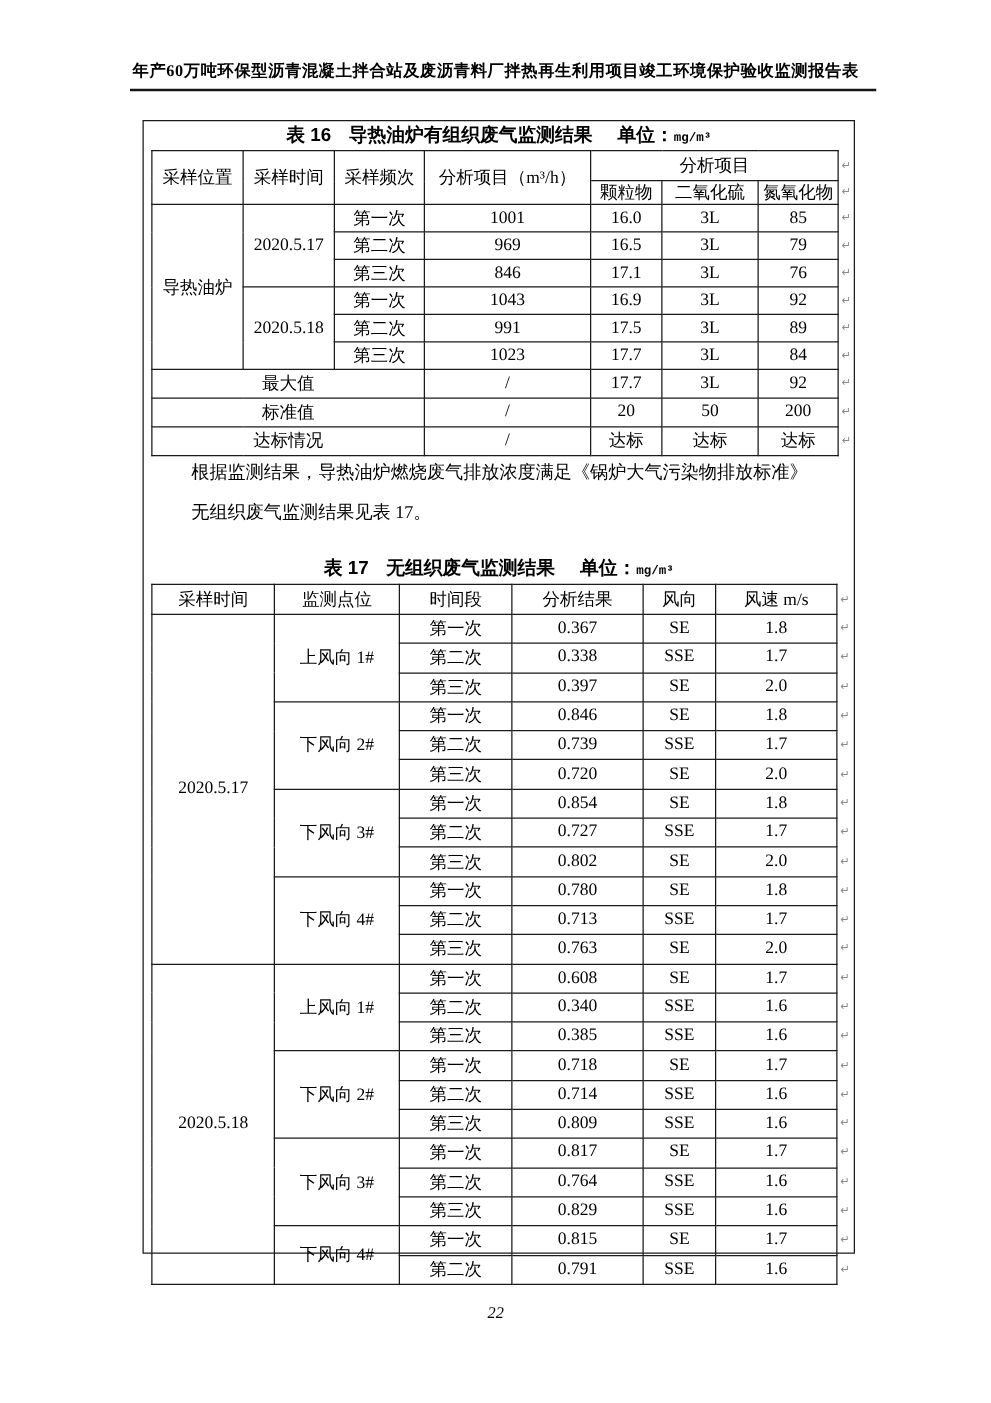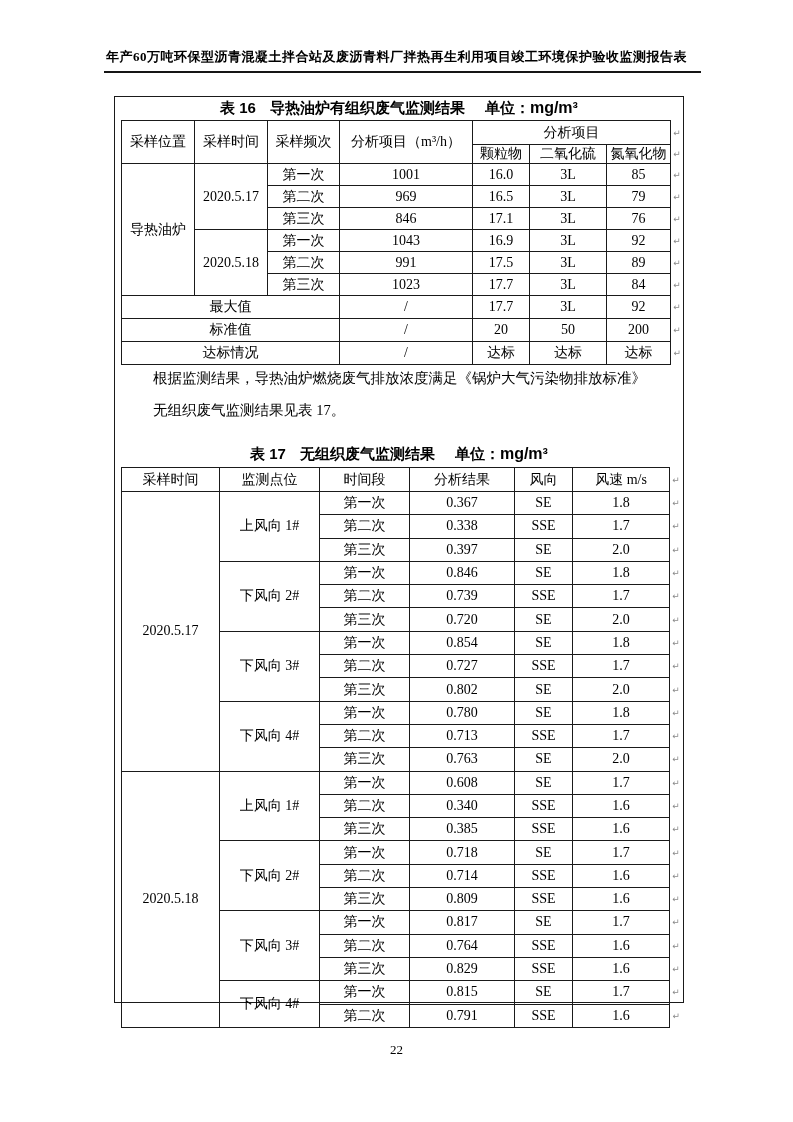--- a/index.html
+++ b/index.html
@@ -15,21 +15,21 @@
   #header-rule{top:71px;left:104px;width:597px;height:0;border-top:2px solid #151515;}
   #content-box{top:96px;left:114px;width:570px;height:907px;border:1px solid #1a1a1a;box-sizing:border-box;}
   .caption{
     left:114px;width:570px;text-align:center;
     font-family:"Liberation Sans","DejaVu Sans",sans-serif;font-weight:bold;font-size:15px;white-space:nowrap;
   }
   #t16-caption{top:99px;}
   #t17-caption{top:445px;text-align:center;}
   .cap-gap{display:inline-block;width:14px;}
   .cap-gap-wide{display:inline-block;width:20px;}
-  .unit{font-family:Liberation Sans, sans-serif;font-size:16px;}
+  .unit{font-family:Liberation Mono, monospace;font-size:10px;}
   table{position:absolute;border-collapse:collapse;table-layout:fixed;padding-left:32px;}
   #t16{top:120px;left:121px;}
   #t17{top:467px;left:121px;}
   th,td{
     border:1px solid #1a1a1a;text-align:center;vertical-align:middle;
     font-size:14px;font-weight:normal;padding:0;overflow:hidden;white-space:nowrap;
   }
   #t16 thead tr.group-row th{height:23px;}
   #t16 thead tr.sub-row th{height:17px;text-align:center;}
   #t16 tbody td{height:21px;}
@@ -39,21 +39,21 @@
   th.pilcrow,td.pilcrow{
     border:none;background:transparent;color:#8a8a8a;
     font-family:"DejaVu Sans",sans-serif;font-size:9px;font-weight:normal;
   }
   #paragraphs{
     top:364px;left:124px;width:552px;font-size:14.5px;line-height:28px;
   }
   #paragraphs .line{white-space:nowrap;}
   .indent{text-indent:2em;}
   #p2{margin-top:4px;}
-  #page-number{top:1042px;left:0;width:793px;text-align:center;font-size:13px;}
+  #page-number{top:1042px;left:0;width:793px;text-align:center;font-size:13px;font-style:italic;}
 </style>
 </head>
 <body>
 
 <div class="abs" id="page-header">年产60万吨环保型沥青混凝土拌合站及废沥青料厂拌热再生利用项目竣工环境保护验收监测报告表</div>
 <div class="abs" id="header-rule"></div>
 
 <div class="abs" id="content-box"></div>
 
 <div class="abs caption" id="t16-caption">

